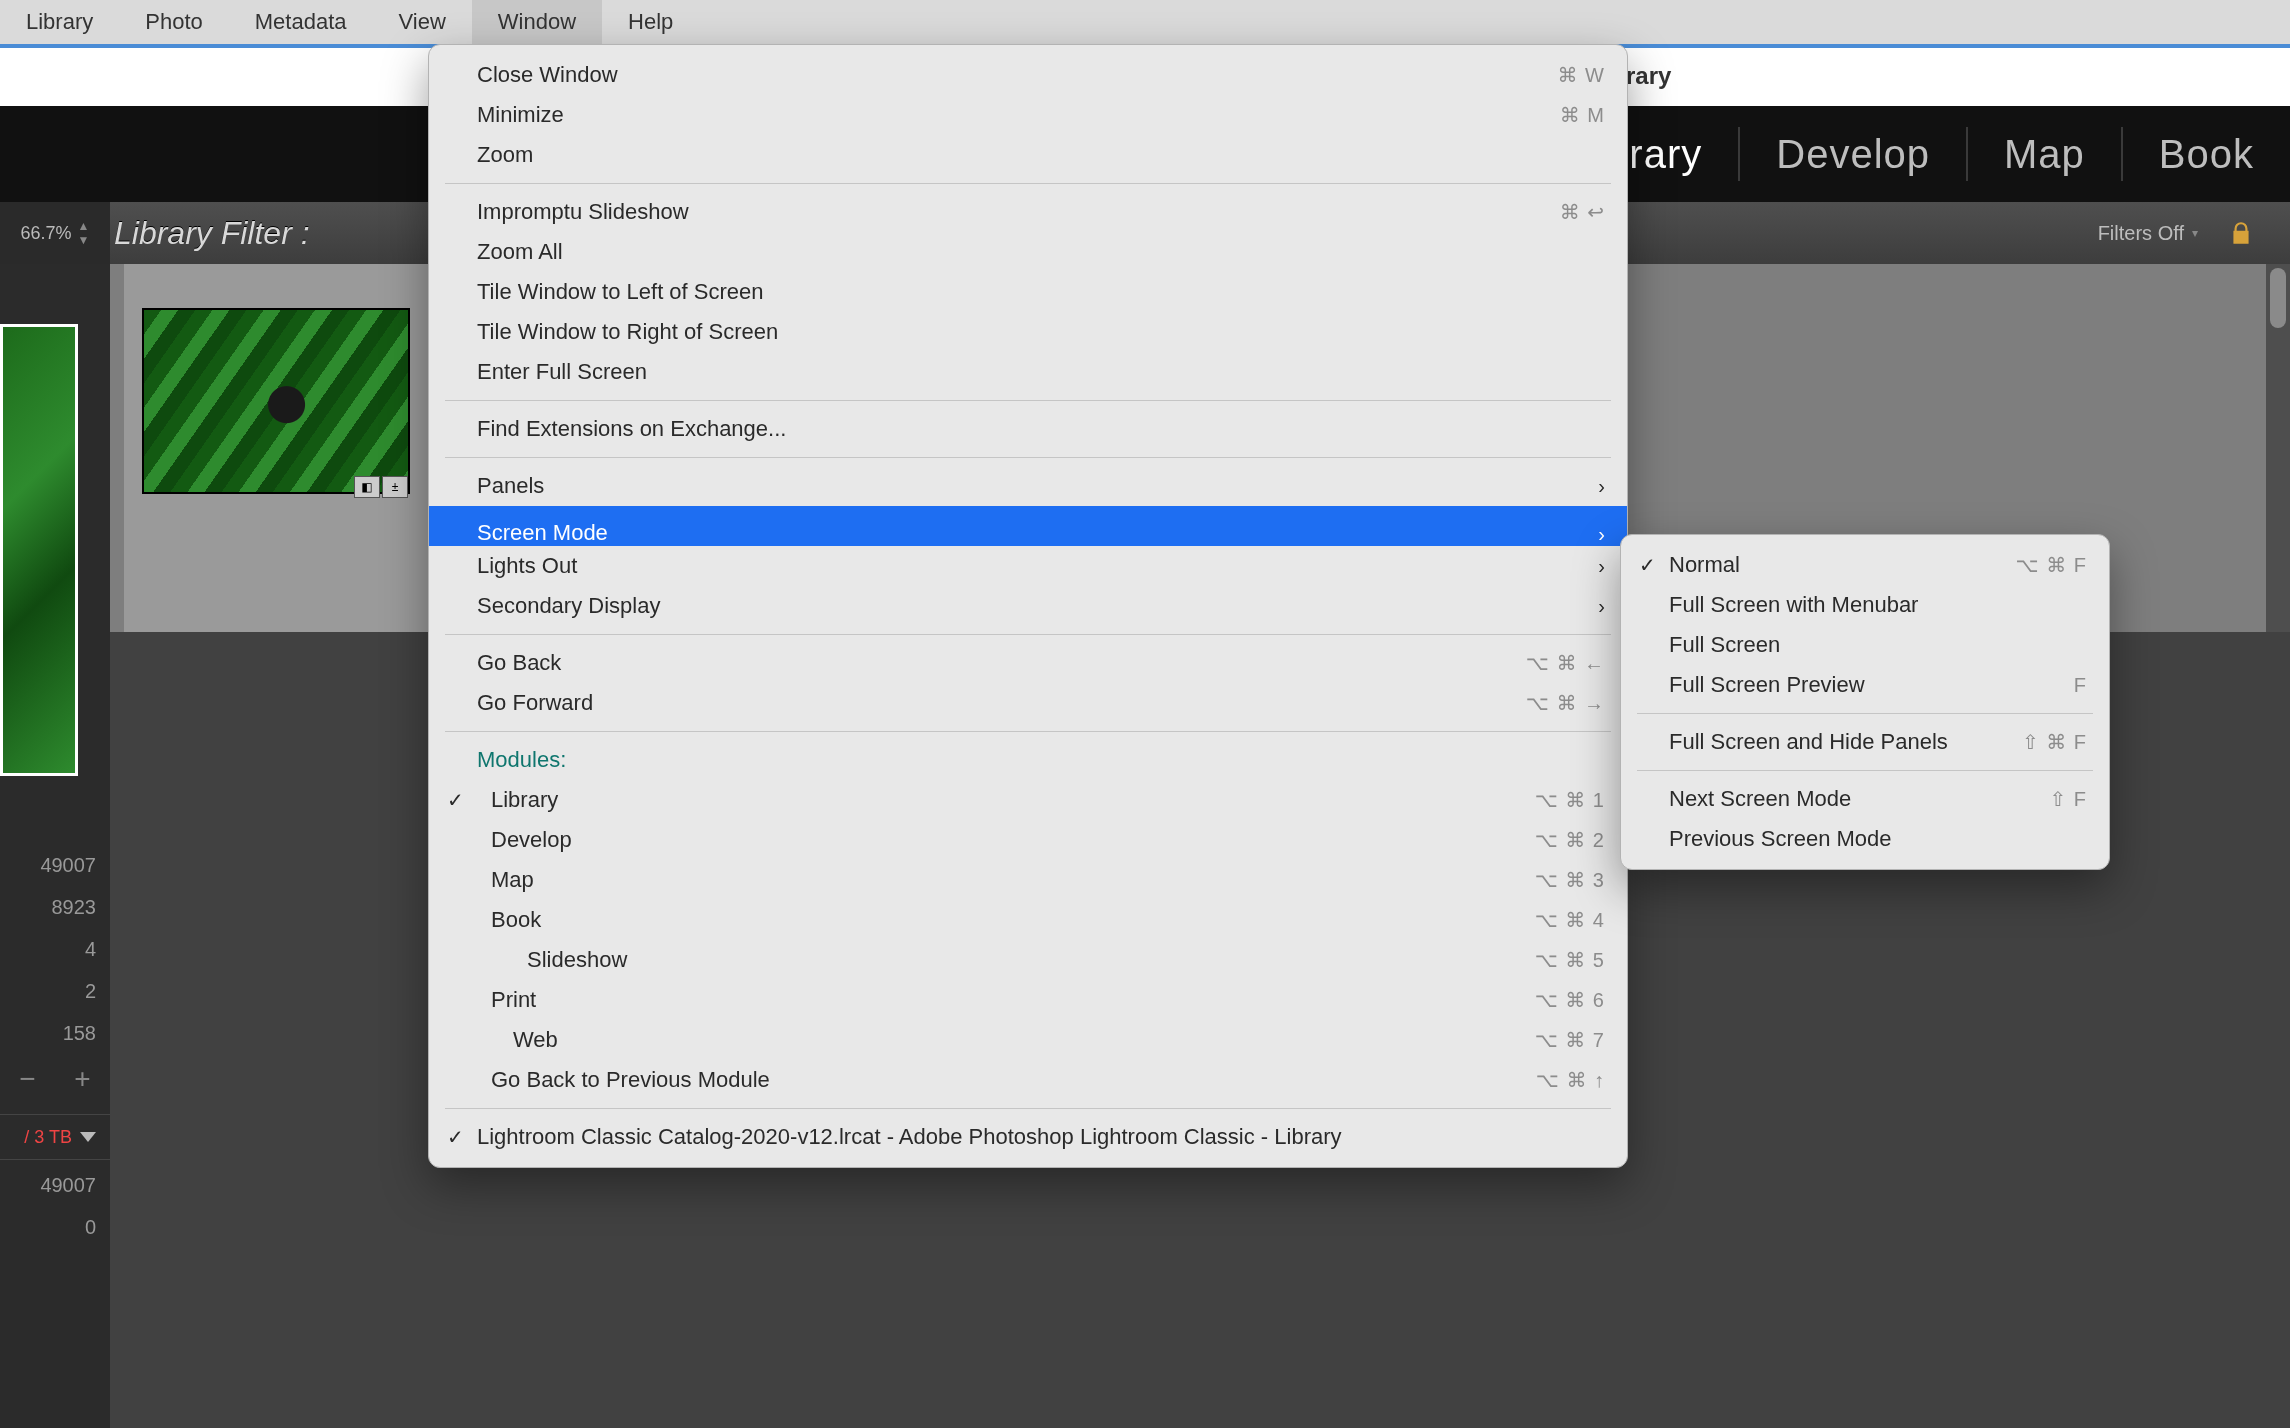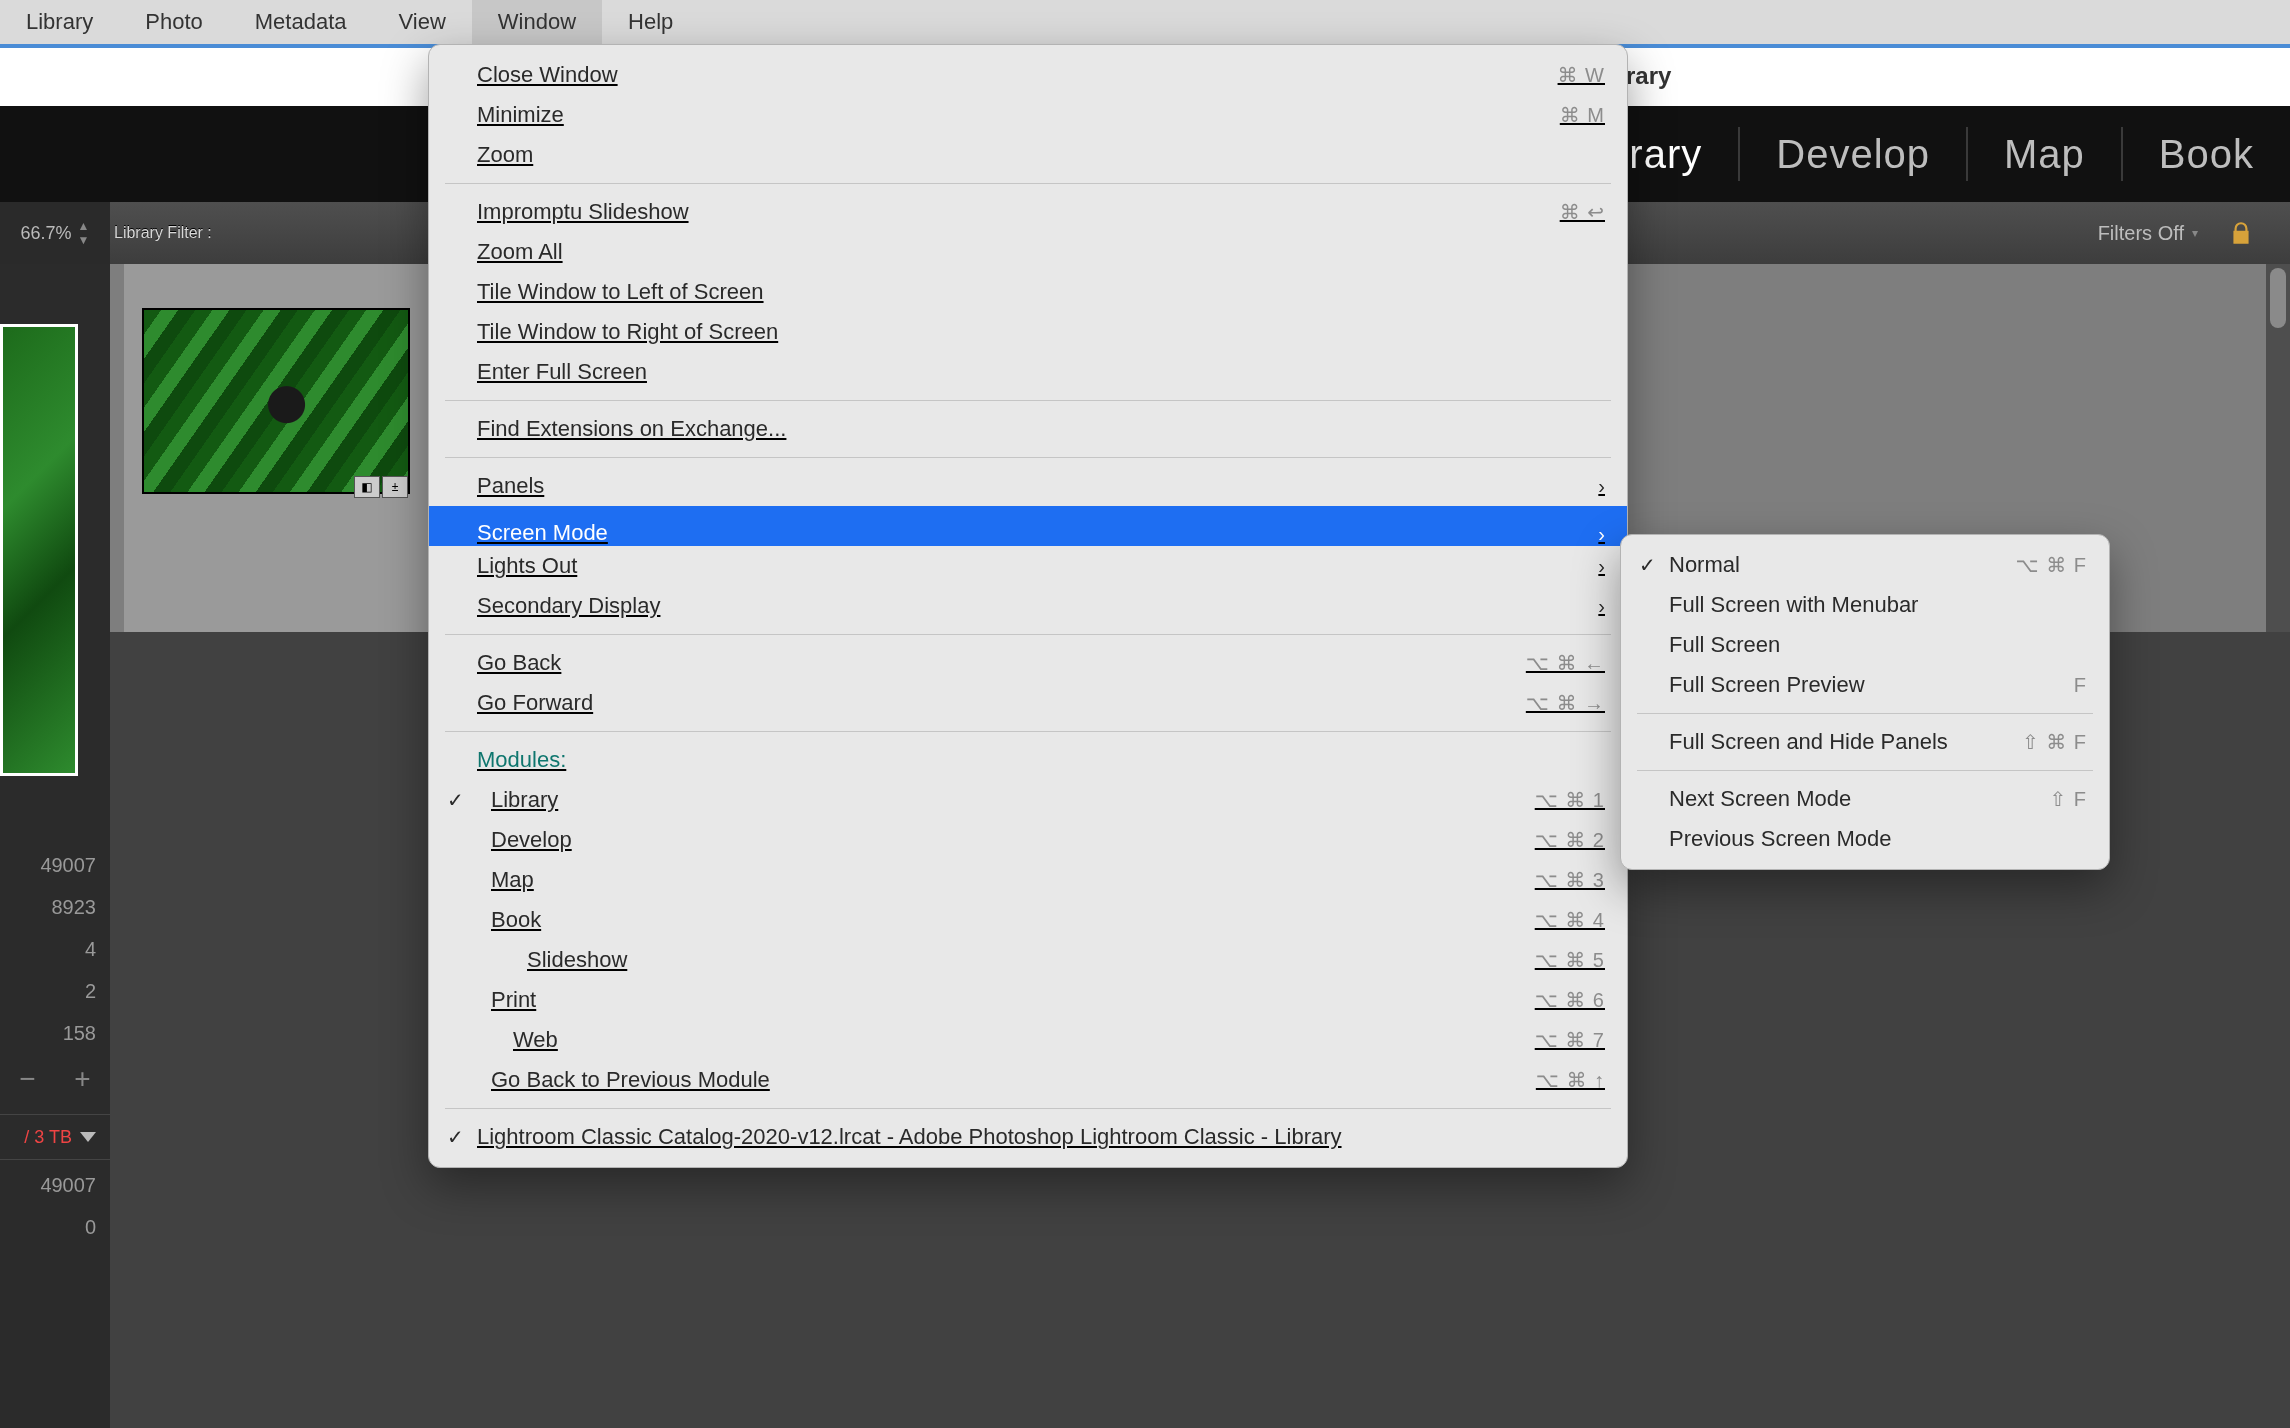--- a/index.html
+++ b/index.html
@@ -16,21 +16,21 @@
   
   .modulebar{position:absolute;top:106px;left:0;right:0;height:96px;background:#111;}
   .modules-right{position:absolute;right:0;top:0;height:96px;display:flex;align-items:center;font-size:40px;color:#888;}
   .modules-right .mod{padding:0 36px;color:#bdbdbd;letter-spacing:1px;cursor:default;}
   .modules-right .mod.active{color:#fff;}
   .modules-right .sepbar{width:2px;height:54px;background:#3a3a3a;}
   
   .filterbar{position:absolute;top:202px;left:0;right:0;height:62px;background:linear-gradient(#4f4f4f,#3d3d3d);display:flex;align-items:center;}
   .filterbar .zoom{position:absolute;left:0;top:0;width:110px;height:62px;background:#2a2a2a;color:#bbb;font-size:18px;display:flex;align-items:center;justify-content:center;gap:6px;}
   .filterbar .zoom .up{font-size:12px;color:#888;}
-  .filterbar .lf{margin-left:114px;font-size:16px;color:#d8d8d8;text-shadow:0 -1px 0 #000;}
+  .filterbar .lf{margin-left:114px;font-size:32px;color:#d8d8d8;text-shadow:0 -1px 0 #000;font-style:italic;}
   .filterbar .filters-off{position:absolute;right:92px;color:#bdbdbd;font-size:20px;display:flex;align-items:center;gap:8px;}
   .filterbar .lock{position:absolute;right:32px;width:34px;height:34px;display:flex;align-items:center;justify-content:center;}
   .filterbar .lock svg{width:26px;height:26px;}
   
   .content{position:absolute;top:264px;left:0;right:0;bottom:0;background:#414141;}
   .left-col{position:absolute;left:0;top:0;bottom:0;width:110px;background:#2b2b2b;}
   .left-col .frag{position:absolute;left:0;top:60px;width:78px;height:452px;border:3px solid #fff;background:linear-gradient(135deg,#1d6b1b 0%,#2e8b2e 35%,#104a10 60%,#2e8b2e 100%);}
   .left-col .counts{position:absolute;left:0;right:0;top:580px;}
   .left-col .counts div{height:42px;color:#999;font-size:20px;text-align:right;padding-right:14px;line-height:42px;}
   .left-col .pm{position:absolute;left:0;right:0;top:790px;height:50px;display:flex;align-items:center;justify-content:space-around;color:#888;font-size:28px;}
@@ -50,21 +50,21 @@
   
   .menu{position:absolute;background:#e8e8e8;border:1px solid #b3b3b3;border-radius:12px;box-shadow:0 18px 46px rgba(0,0,0,.38);padding:10px 0;}
   .menu .row{height:40px;display:flex;align-items:center;padding:0 22px 0 48px;font-size:22px;color:#2a2a2a;position:relative;white-space:nowrap;cursor:default;}
   .menu .row.heading{color:#0f766e;cursor:default;}
   .menu .row .check{position:absolute;left:18px;font-size:20px;}
   .menu .row .short{margin-left:auto;color:#8c8c8c;font-size:20px;letter-spacing:1px;}
   .menu .row .chev{margin-left:auto;color:#2a2a2a;font-size:20px;}
   .menu .sep{height:1px;background:#c5c5c5;margin:8px 16px;}
   .menu .row.hl{background:#1e6ef2;color:#fff;padding-left:48px;align-items:flex-end;}
   .menu .row.hl .chev{color:#fff;}
-  .window-menu{top:44px;left:428px;width:1200px;text-decoration:underline;}
+  .window-menu{top:44px;left:428px;width:1200px;}
   .sub-menu{top:534px;left:1620px;width:490px;}
 </style>
 </head>
 <body>
 
 <div class="menubar">
   <div class="menuitem">Library</div>
   <div class="menuitem">Photo</div>
   <div class="menuitem">Metadata</div>
   <div class="menuitem">View</div>

